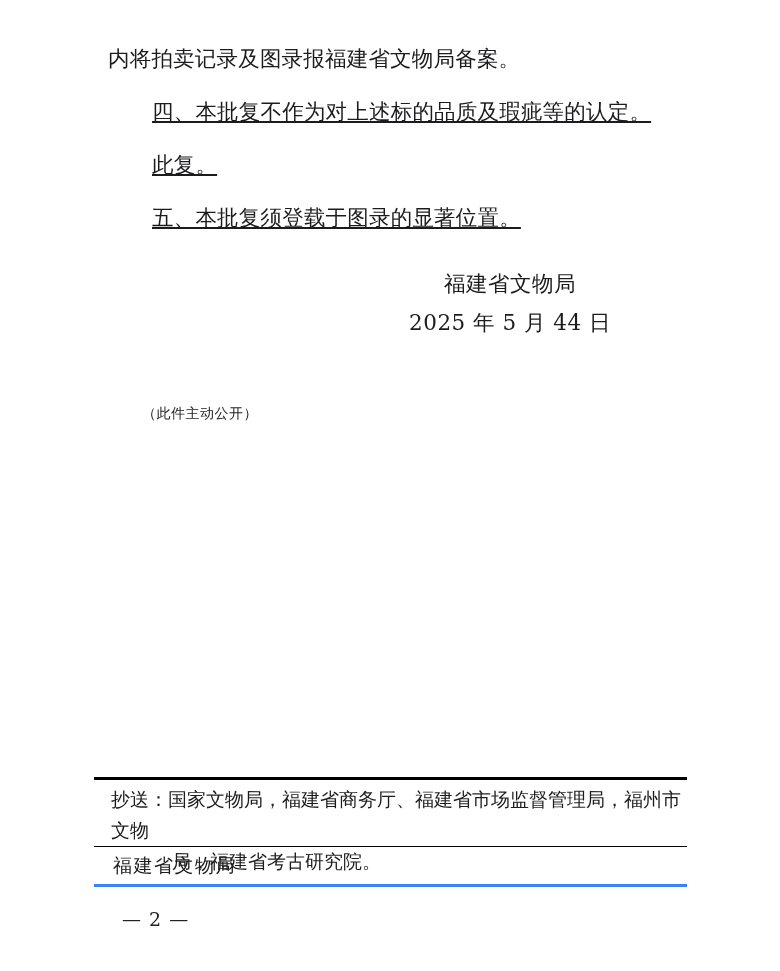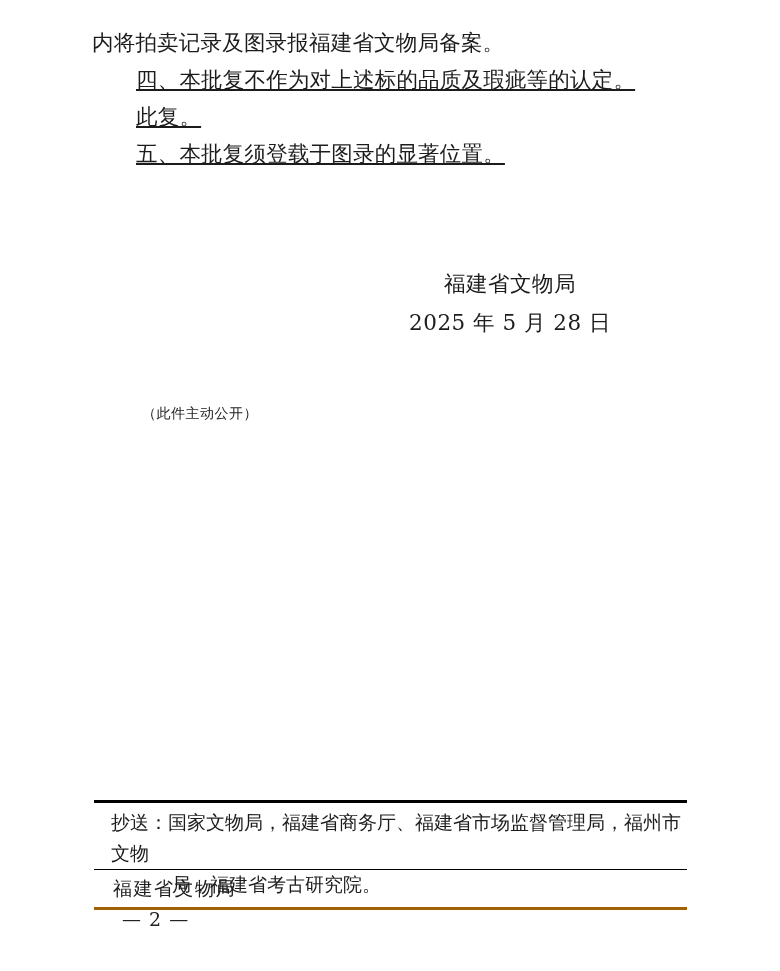--- a/index.html
+++ b/index.html
@@ -19,21 +19,21 @@
   
   .doc-body {
     position: absolute;
     left: 92px;
     top: 24px;
     width: 606px;
     font-size: 21.5px;
     line-height: 37px;
     letter-spacing: 0.2px;
   }
-  .doc-body p { margin: 0; }
+  .doc-body p { margin: 16px; }
   .doc-body p.indent { text-indent: 44px; text-decoration: underline; }
 
   
   .signature {
     position: absolute;
     left: 370px;
     top: 264px;
     width: 280px;
     text-align: center;
     font-size: 21.5px;
@@ -50,22 +50,21 @@
     letter-spacing: 0.5px;
   }
 
   
   .footer {
     position: absolute;
     left: 94px;
     top: 777px;
     width: 593px;
     border-top: 3px solid #000000;
-    border-bottom: 3px solid #a16207;
-    margin-top: 23px;
+    border-bottom: 3px solid #3b82f6;
   }
   .cc {
     font-size: 19px;
     line-height: 31px;
     padding-top: 4px;
     padding-bottom: 0;
     height: 66px;
     box-sizing: border-box;
   }
   .cc-l1 { margin-left: 17px; }
@@ -98,21 +97,21 @@
 
   <div class="doc-body">
     <p class="line">内将拍卖记录及图录报福建省文物局备案。</p>
     <p class="line indent">四、本批复不作为对上述标的品质及瑕疵等的认定。</p>
     <p class="line indent">此复。</p>
     <p class="line indent">五、本批复须登载于图录的显著位置。</p>
   </div>
 
   <div class="signature">
     <div>福建省文物局</div>
-    <div>2025 年 5 月 28 日</div>
+    <div>2025 年 5 月 44 日</div>
   </div>
 
   <div class="disclosure">（此件主动公开）</div>
 
   <div class="footer">
     <div class="cc">
       <div class="cc-l1">抄送：国家文物局，福建省商务厅、福建省市场监督管理局，福州市文物</div>
       <div class="cc-l2">局，福建省考古研究院。</div>
     </div>
     <div class="imprint">

